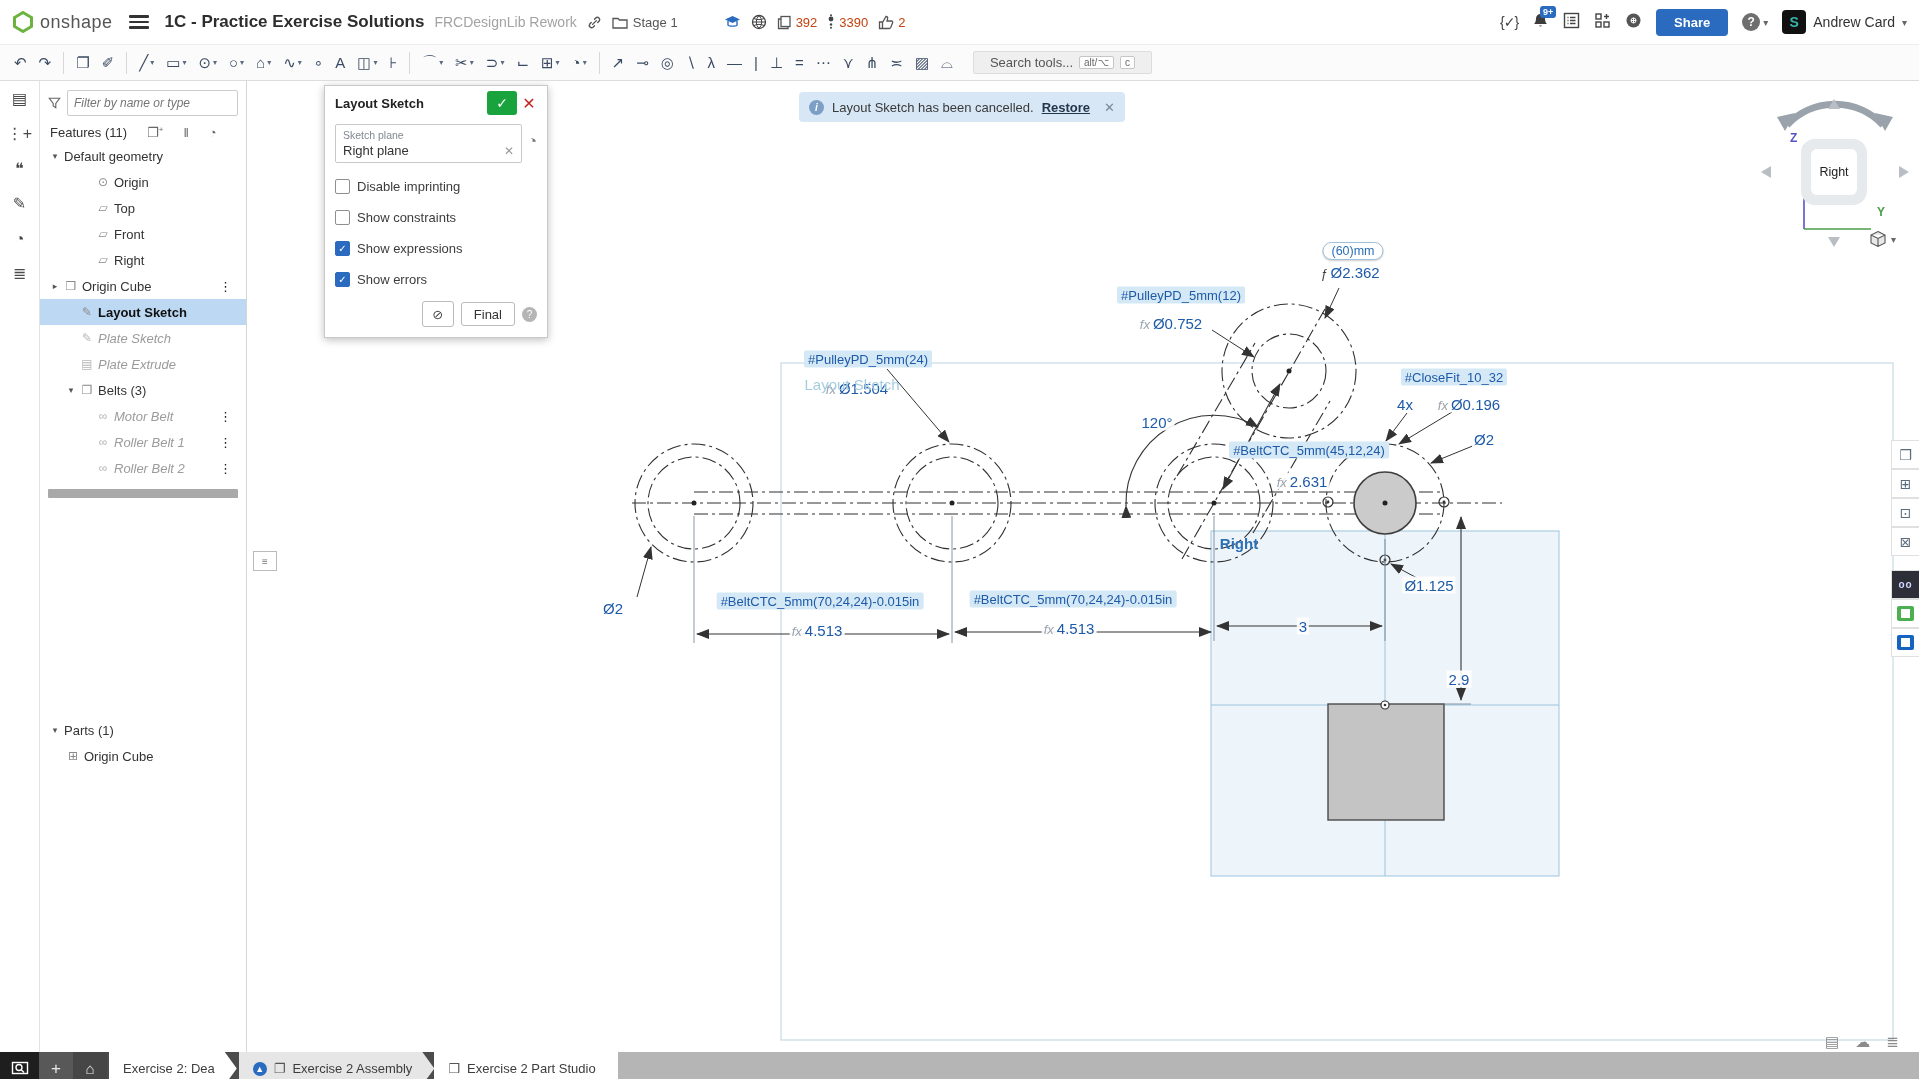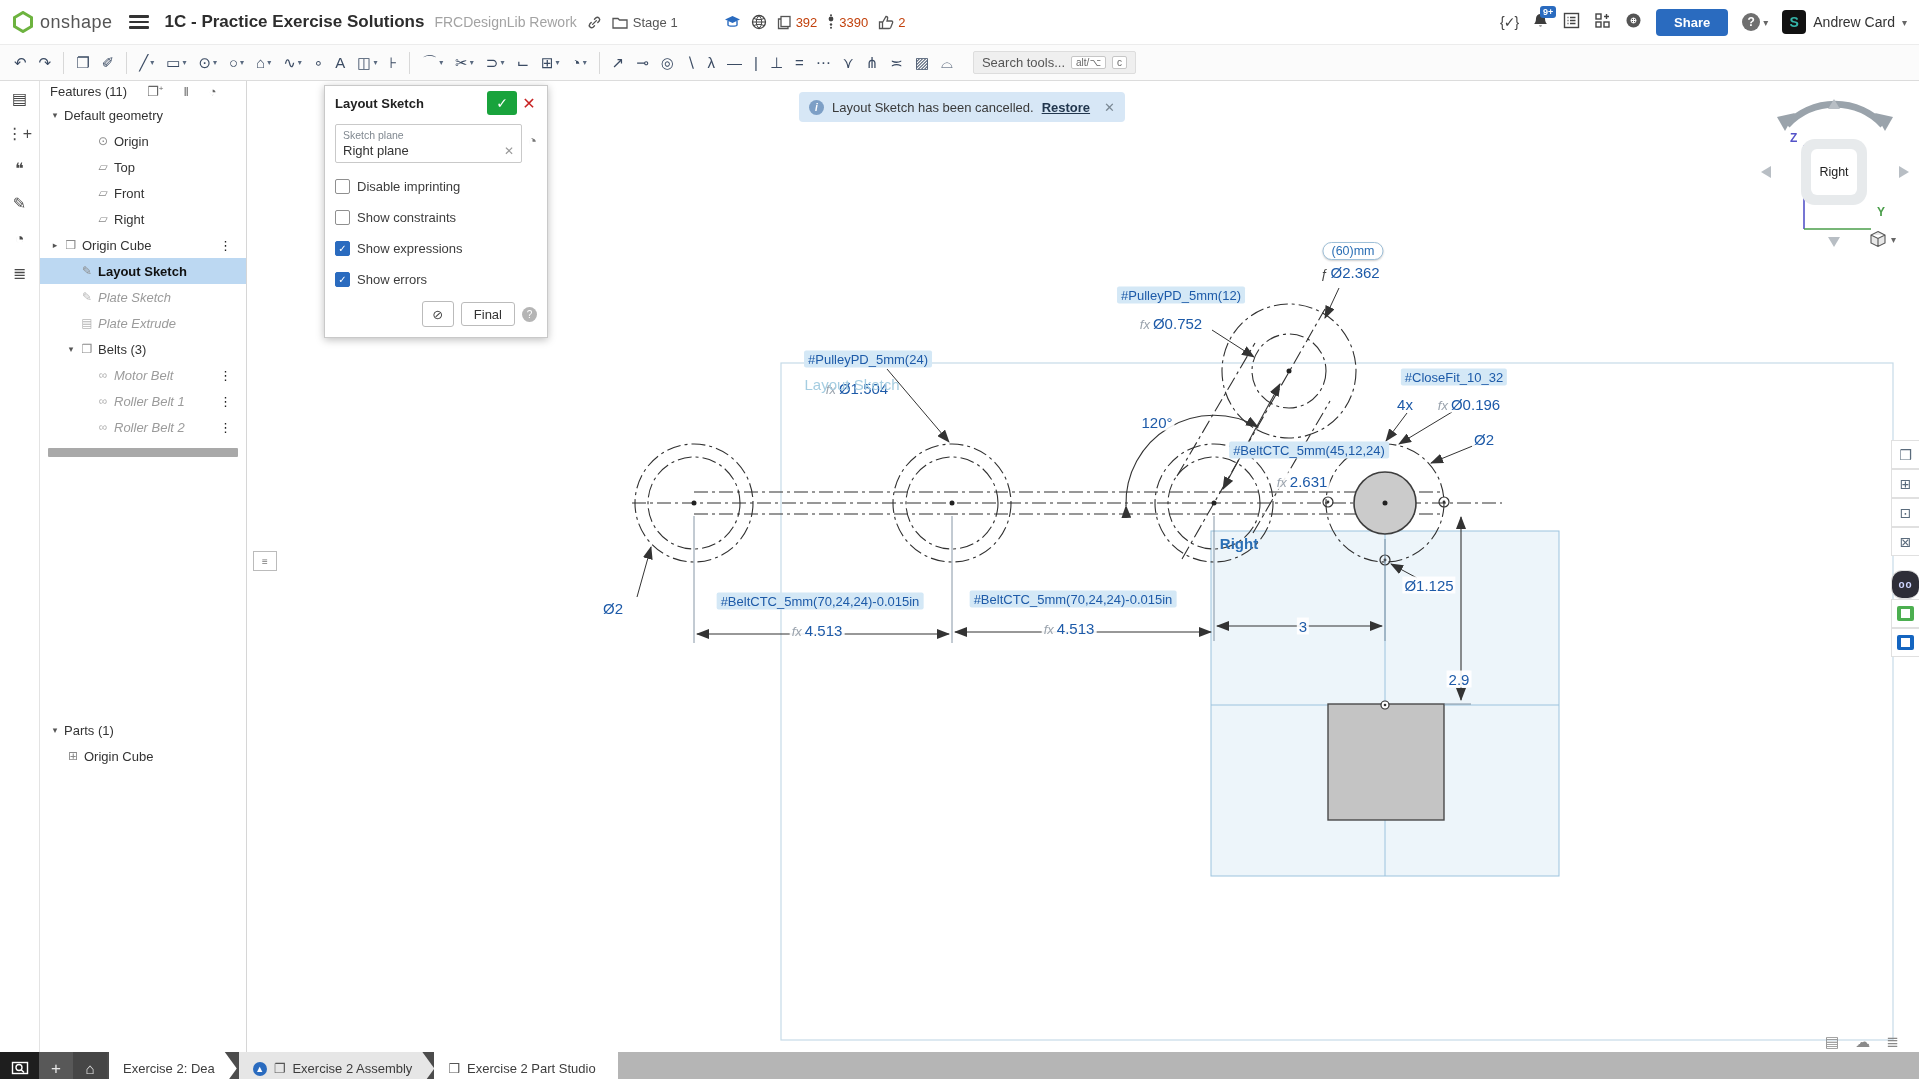--- a/index.html
+++ b/index.html
@@ -22,21 +22,21 @@
   .avatar{width:24px;height:24px;border-radius:4px;background:#111;color:#35b5a9;font-weight:bold;font-size:14px;display:flex;align-items:center;justify-content:center;}
   .user-name{font-size:14px;color:#333;}
   .caret{font-size:10px;color:#666;}
   .qdisc{width:18px;height:18px;border-radius:50%;background:#6f6f6f;color:#fff;font-size:12px;font-weight:bold;display:flex;align-items:center;justify-content:center;}
   .braces{font-size:14px;color:#444;letter-spacing:-1px;}
 
   .toolbar{height:35px;background:#fbfbfb;border-top:1px solid #ececec;border-bottom:1px solid #dcdcdc;display:flex;align-items:center;padding:0 8px;}
   .tb-btn{display:flex;align-items:center;gap:2px;padding:3px 5px;margin:0 1px;font-size:15px;color:#3b4b63;cursor:pointer;border-radius:2px;}
   .tb-btn .cr{font-size:8px;color:#5a6a80;}
   .tb-sep{width:1px;height:22px;background:#d8d8d8;margin:0 6px;}
-  .search-tools{margin-left:14px;display:flex;align-items:center;gap:6px;background:#efefef;border:1px solid #ddd;border-radius:2px;padding:3px 8px;font-size:13px;color:#555;}
+  .search-tools{margin-left:14px;display:flex;align-items:center;gap:6px;background:#efefef;border:1px solid #ddd;border-radius:2px;padding:3px 16px;font-size:13px;color:#555;}
   .kbd{background:#fff;border:1px solid #c6c6c6;border-radius:2px;font-size:10px;padding:0 4px;color:#666;}
 
   .main{display:flex;height:971px;}
   .left-rail{width:39px;border-right:1px solid #e3e3e3;display:flex;flex-direction:column;align-items:center;padding-top:10px;gap:19px;background:#fff;}
   .rail-ic{font-size:16px;color:#4a4a4a;cursor:pointer;line-height:1;}
 
   .fpanel{width:206px;border-right:1px solid #d6d6d6;background:#fff;position:relative;}
   .filter-row{display:flex;align-items:center;gap:6px;padding:9px 8px 6px 8px;}
   .filter-input{flex:1;height:24px;border:1px solid #ccc;border-radius:2px;font-size:12px;padding:0 6px;font-style:italic;color:#555;font-family:inherit;}
   .feat-header{display:flex;align-items:center;padding:3px 10px;font-size:13px;color:#333;gap:20px;}
@@ -93,21 +93,21 @@
   .viewcube{position:absolute;left:1502px;top:6px;width:172px;height:172px;z-index:4;}
   .vc-face{position:absolute;left:52px;top:52px;width:66px;height:66px;background:#e7eaec;border-radius:14px;display:flex;align-items:center;justify-content:center;cursor:pointer;}
   .vc-face-inner{width:46px;height:46px;background:#fff;border-radius:6px;display:flex;align-items:center;justify-content:center;font-size:12.5px;color:#222;}
   .vc-z{position:absolute;left:41px;top:44px;color:#5453c8;font-size:12px;font-weight:bold;}
   .vc-y{position:absolute;left:128px;top:118px;color:#4a9e4a;font-size:12px;font-weight:bold;}
   .vc-cube{position:absolute;left:120px;top:143px;display:flex;align-items:center;gap:4px;color:#666;cursor:pointer;}
 
   .right-rail{position:absolute;right:0;top:359px;width:28px;z-index:4;display:flex;flex-direction:column;}
   .rr-item{width:27px;height:27px;border:1px solid #e0e0e0;border-right:none;background:#fff;display:flex;align-items:center;justify-content:center;font-size:14px;color:#5a6b7c;cursor:pointer;}
   .rr-item.gap{margin-top:14px;}
-  .rr-item.dark{background:#2e2e38;color:#cfd6ff;font-size:10px;font-weight:bold;letter-spacing:1px;border-radius:11px;}
+  .rr-item.dark{background:#2e2e38;color:#cfd6ff;font-size:10px;font-weight:bold;letter-spacing:1px;}
   .rr-item.green{background:#fff;} .rr-item.green i{width:17px;height:15px;background:#4caf50;border-radius:2px;display:flex;align-items:center;justify-content:center;}
   .rr-item.green i b{width:9px;height:9px;background:#fff;display:block;}
   .rr-item.blue i{width:17px;height:15px;background:#1565c0;border-radius:2px;display:flex;align-items:center;justify-content:center;}
   .rr-item.blue i b{width:9px;height:9px;background:#fff;display:block;}
   .corner-ics{position:absolute;left:1578px;top:952px;display:flex;gap:16px;color:#8a8a8a;font-size:15px;z-index:4;}
   .edge-handle{position:absolute;left:6px;top:470px;width:22px;height:18px;border:1px solid #bbb;background:#fff;color:#777;font-size:10px;display:flex;align-items:center;justify-content:center;z-index:4;cursor:pointer;}
 
   .tabbar{height:33px;display:flex;align-items:stretch;background:#4c4c4c;}
   .tb-darksq{width:39px;background:#1e1e1e;display:flex;align-items:center;justify-content:center;flex:none;cursor:pointer;}
   .tb-tile{width:34px;display:flex;align-items:center;justify-content:center;color:#e8e8e8;font-size:17px;flex:none;cursor:pointer;}
@@ -279,20 +279,26 @@
   <div class="left-rail" id="left-rail">
       <div class="rail-ic">▤</div>
       <div class="rail-ic">⋮+</div>
       <div class="rail-ic">❝</div>
       <div class="rail-ic">✎</div>
       <div class="rail-ic">◔</div>
       <div class="rail-ic">≣</div>
     </div>
 
   <div class="fpanel">
+    <div class="filter-row">
+      <svg width="15" height="14" viewBox="0 0 15 14">
+          <path d="M1.5 1.5 h12 L9 7.5 v5 L6 10.5 v-3 z" fill="none" stroke="#666" stroke-width="1.3"></path>
+        </svg>
+      <input class="filter-input" placeholder="Filter by name or type" style="">
+    </div>
     <div class="feat-header">
       <span>Features (11)</span>
       <span class="fh-ic">❐<sup style="font-size:8px">+</sup></span>
       <span class="fh-ic">‖</span>
       <span class="fh-ic">◔</span>
     </div>
     <div class="tree" id="feature-tree">
         <div class="trow" style="padding-left: 8px;">
           <span class="chev">▾</span>
           <span class="tlabel">Default geometry</span>

